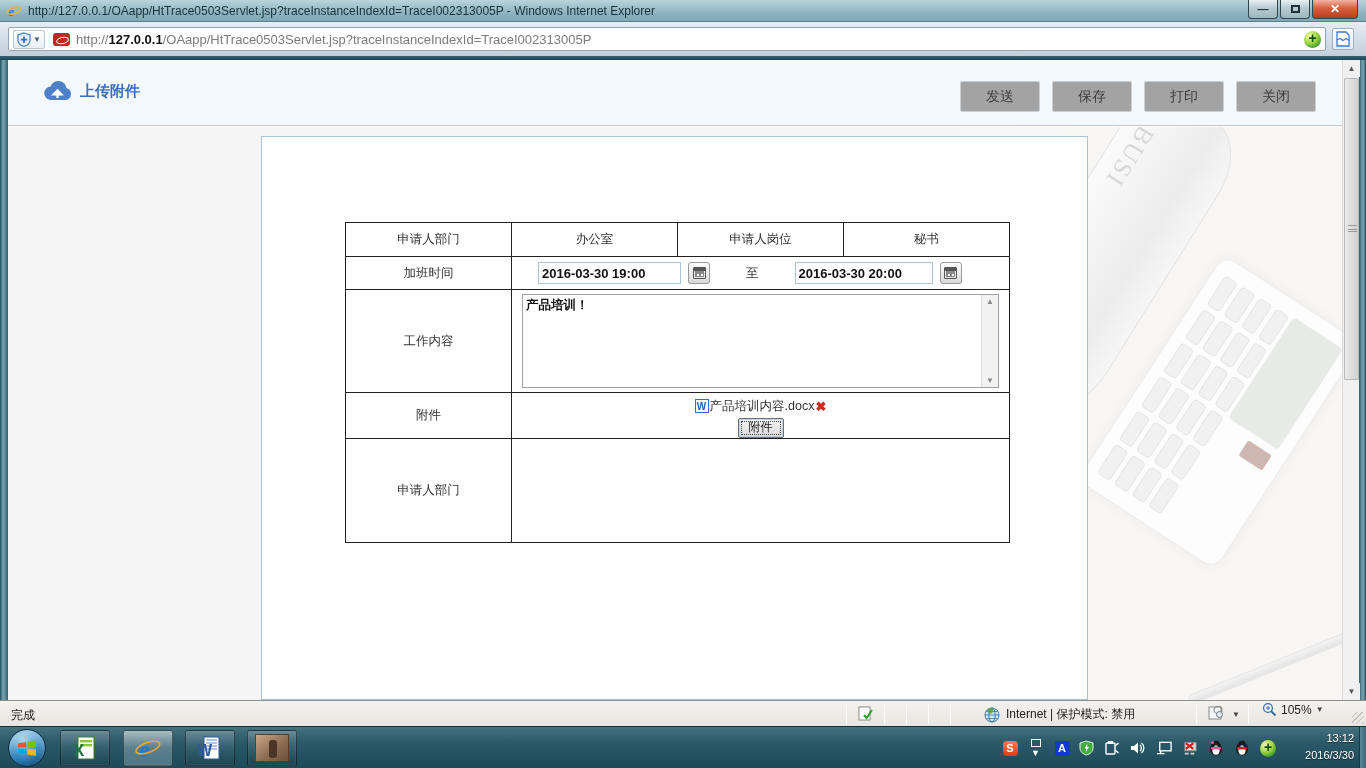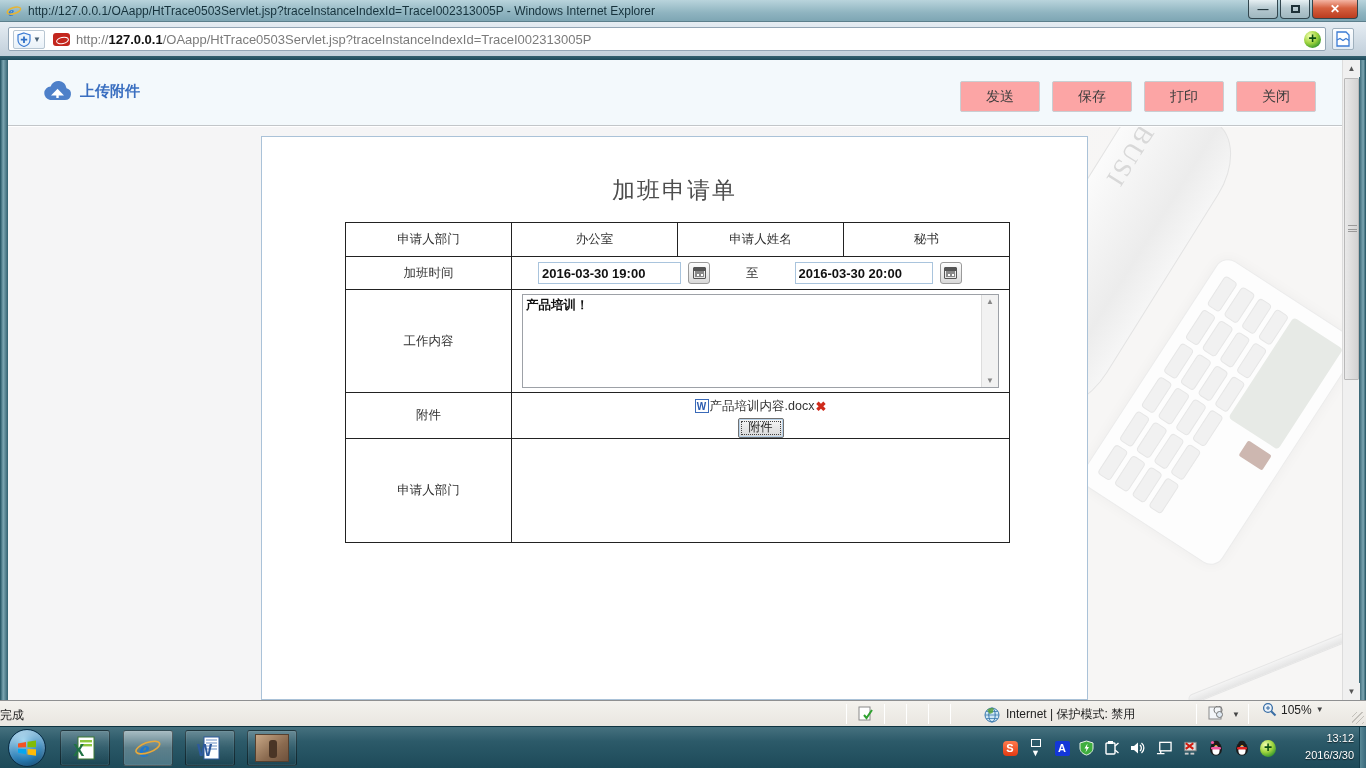--- a/index.html
+++ b/index.html
@@ -55,21 +55,21 @@
     border:1px solid #b9b9b9; border-radius:1px; }
   .pscroll .grip { position:absolute; left:3px; top:50%; width:9px; height:7px; margin-top:-4px;
     border-top:1px solid #999; border-bottom:1px solid #999; }
   .pscroll .grip::after { content:""; position:absolute; left:0; top:3px; width:100%; border-top:1px solid #999; }
 
   
   .page-header { position:absolute; left:0; top:0; width:100%; height:66px; background:#f3f9fc; border-bottom:1px solid #c2c6c9; }
   .ph-title { position:absolute; left:34px; top:20px; display:flex; align-items:center; gap:8px; }
   .ph-title span.txt { font-size:15px; font-weight:bold; color:#3a6fc0;text-align:center; }
   .ph-buttons { position:absolute; right:26px; top:21px; display:flex; gap:12px; }
-  .hbtn { width:80px; height:31px; background:#fca5a5; border:1px solid #c9ced2; border-radius:2px;
+  .hbtn { width:80px; height:31px; background:#a3a3a3; border:1px solid #c9ced2; border-radius:2px;
     font-size:14px; color:#3d3d3d; display:flex; align-items:center; justify-content:center; cursor:pointer; }
 
   
   .content { position:absolute; left:0; top:67px; width:100%; height:573px; background:#f5f5f6; }
 
   
   .desk-art { position:absolute; right:0; top:0; width:830px; height:573px; overflow:hidden; }
   .art-bg { position:absolute; right:0; top:0; width:560px; height:100%; background:linear-gradient(100deg, rgba(250,250,250,0), #f7f6f5 55%); }
   .art-roll { position:absolute; right:170px; top:-40px; width:120px; height:330px; background:linear-gradient(90deg,#fbfbfb,#ececec 70%,#f6f6f6);
     border:1px solid #e3e3e3; border-radius:40px/60px; transform:rotate(32deg); }
@@ -113,21 +113,21 @@
     display:inline-flex; align-items:center; justify-content:center; }
   .fname { font-size:12.5px; color:#333; }
   .delx { color:#cf2a1b; font-size:13px; font-weight:bold; line-height:1; }
   .attachbtn { margin:3px auto 0; width:46px; height:20px; border:1px solid #707070; border-radius:2px;
     background:linear-gradient(#f7f7f7,#d8d8d8); font-size:12px; color:#222; display:flex; align-items:center; justify-content:center;
     outline:1px dotted #444; outline-offset:-4px; box-shadow:0 0 0 1px #b9d3ea inset; }
 
   
   .statusbar { position:absolute; left:0; top:700px; width:1366px; height:26px; background:linear-gradient(#f4f2ee,#e9e6e0);
     border-top:1px solid #8f9091; font-size:12px; color:#222; }
-  .statusbar .stext { position:absolute; left:0; top:6px; }
+  .statusbar .stext { position:absolute; left:11px; top:6px; }
   .sep { position:absolute; top:3px; width:1px; height:20px; background:#cfccc6; border-right:1px solid #fff; }
   .s-ico { position:absolute; top:5px; }
   .zone { position:absolute; left:984px; top:5px; display:flex; align-items:center; gap:6px; }
   .zoombox { position:absolute; left:1262px; top:1px; display:flex; align-items:center; gap:4px; }
   .ddcaret { font-size:8px; color:#444; }
   .resize-grip { position:absolute; right:2px; bottom:2px; width:12px; height:12px;
     background:repeating-linear-gradient(135deg, transparent 0 3px, #b9b6b0 3px 4px); opacity:.8; }
 
   
   .taskbar { position:absolute; left:0; top:726px; width:1366px; height:42px;
@@ -252,28 +252,27 @@
               <i></i>
               <i></i>
               <i></i>
               <i></i>
           </div>
         </div>
         <div class="art-pen"></div>
       </div>
 
       <div class="panel">
-        <div class="form-title">加班申请单</div>
 
         <table class="form">
           <tbody>
           <tr class="r2">
             <td>申请人部门</td>
             <td>办公室</td>
-            <td>申请人姓名</td>
+            <td>申请人岗位</td>
             <td>秘书</td>
           </tr>
           <tr class="r3">
             <td>加班时间</td>
             <td colspan="3">
               <div class="cellflex" style="padding-left:26px;">
                 <input class="datebox" style="width: 143px;" value="2016-03-30 19:00">
                 <span class="calbtn" style="margin-left:7px;">
                       <span class="calglyph"></span>
                     </span>

